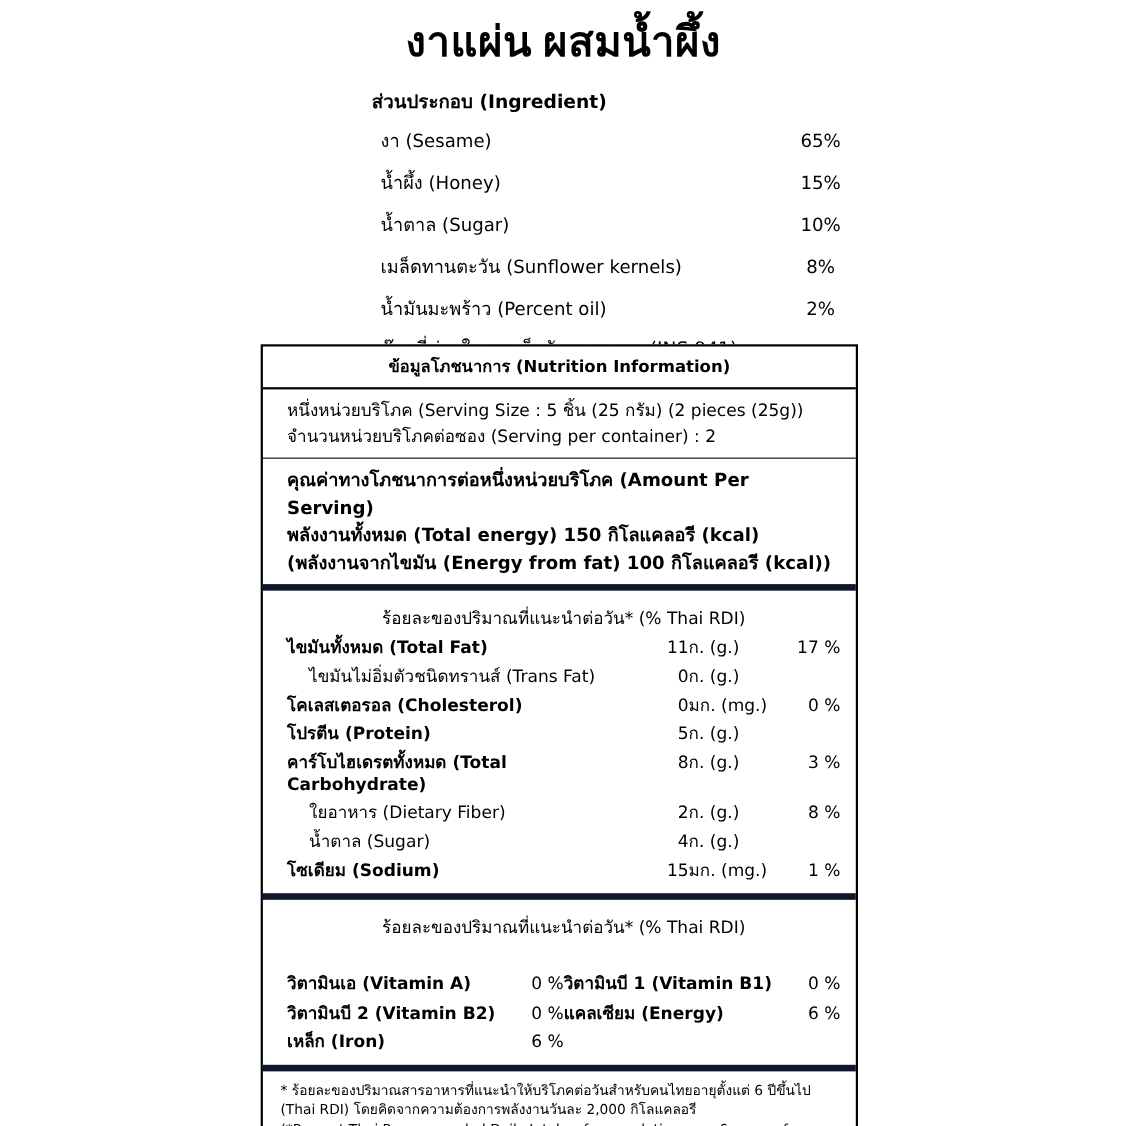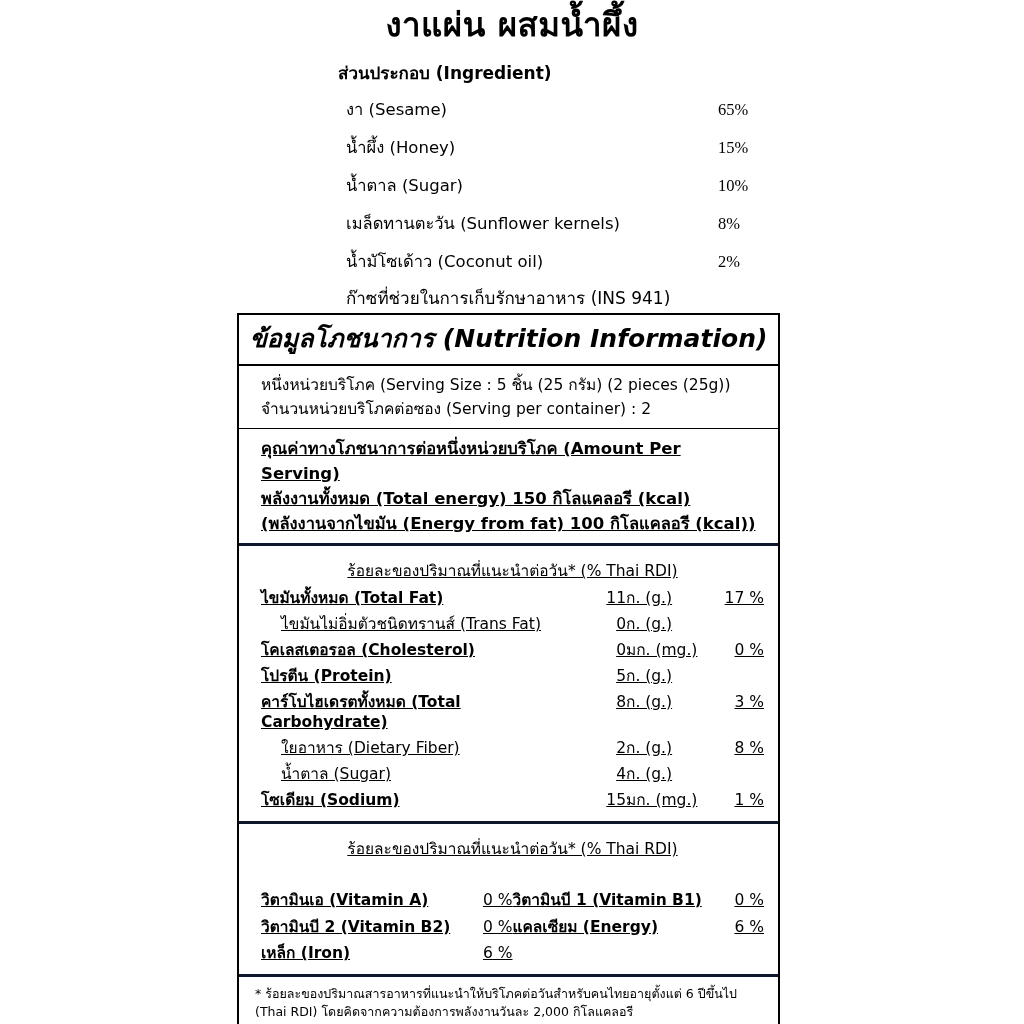--- a/index.html
+++ b/index.html
@@ -19,25 +19,26 @@
     width: 1024px;
     height: 1024px;
     position: relative;
     box-sizing: border-box;
     padding: 0;
   }
 
   
   .product-title {
     text-align: center;
-    font-size: 33px;
+    font-size: 38px;
     font-weight: 700;
     letter-spacing: 0.5px;
-    padding-top: 4px;
+    padding-top: 16px;
     line-height: 1.25;
+    font-family: Liberation Serif, serif;
   }
 
   
   .ingredients {
     margin: 14px 0 0 0;
     padding-left: 338px;
     padding-right: 250px;
   }
   .ing-heading {
     font-size: 17px;
@@ -51,54 +52,52 @@
     margin-bottom: 12px;
     padding-left: 8px;
   }
   .ing-name {
     flex: 1 1 auto;
     white-space: nowrap;
   }
   .ing-pct {
     flex: 0 0 auto;
     width: 56px;
-    text-align: left;
-    font-family: Liberation Serif, serif;
+    text-align: center;
   }
   .ing-note {
     font-size: 17px;
     padding-left: 8px;
     margin-top: -2px;
     white-space: nowrap;
   }
 
   
   .nutrition {
     position: absolute;
     left: 237px;
     top: 313px;
     width: 543px;
     border: 2.5px solid #000;
     box-sizing: border-box;
     background: #fff;
   }
   .nut-title {
     text-align: center;
-    font-size: 25px;
+    font-size: 15px;
     font-weight: 700;
     padding: 9px 0 10px 0;
     border-bottom: 2.5px solid #000;
     line-height: 1.2;
-    font-style: italic;
   }
   .nut-sect {
     padding: 7px 14px 7px 22px;
   }
   .rule-thin { border-bottom: 1.5px solid #000; }
-  .rule-thick { border-bottom: 3px solid #0f172a; text-decoration: underline; }
+  .rule-thick { border-bottom: 6px solid #0f172a; }
 
   .serving-line {
     font-size: 15.5px;
     line-height: 1.55;
   }
 
   .amount-line {
     font-size: 16.5px;
     font-weight: 700;
     line-height: 1.52;
@@ -171,21 +170,21 @@
     </div>
     <div class="ing-row">
       <span class="ing-name">น้ำตาล (Sugar)</span>
       <span class="ing-pct">10%</span>
     </div>
     <div class="ing-row">
       <span class="ing-name">เมล็ดทานตะวัน (Sunflower kernels)</span>
       <span class="ing-pct">8%</span>
     </div>
     <div class="ing-row">
-      <span class="ing-name">น้ำมัโซเด้าว (Coconut oil)</span>
+      <span class="ing-name">น้ำมันมะพร้าว (Percent oil)</span>
       <span class="ing-pct">2%</span>
     </div>
 
     <div class="ing-note">ก๊าซที่ช่วยในการเก็บรักษาอาหาร (INS 941)</div>
   </div>
 
   <div class="nutrition">
 
     <div class="nut-title">ข้อมูลโภชนาการ (Nutrition Information)</div>
 

